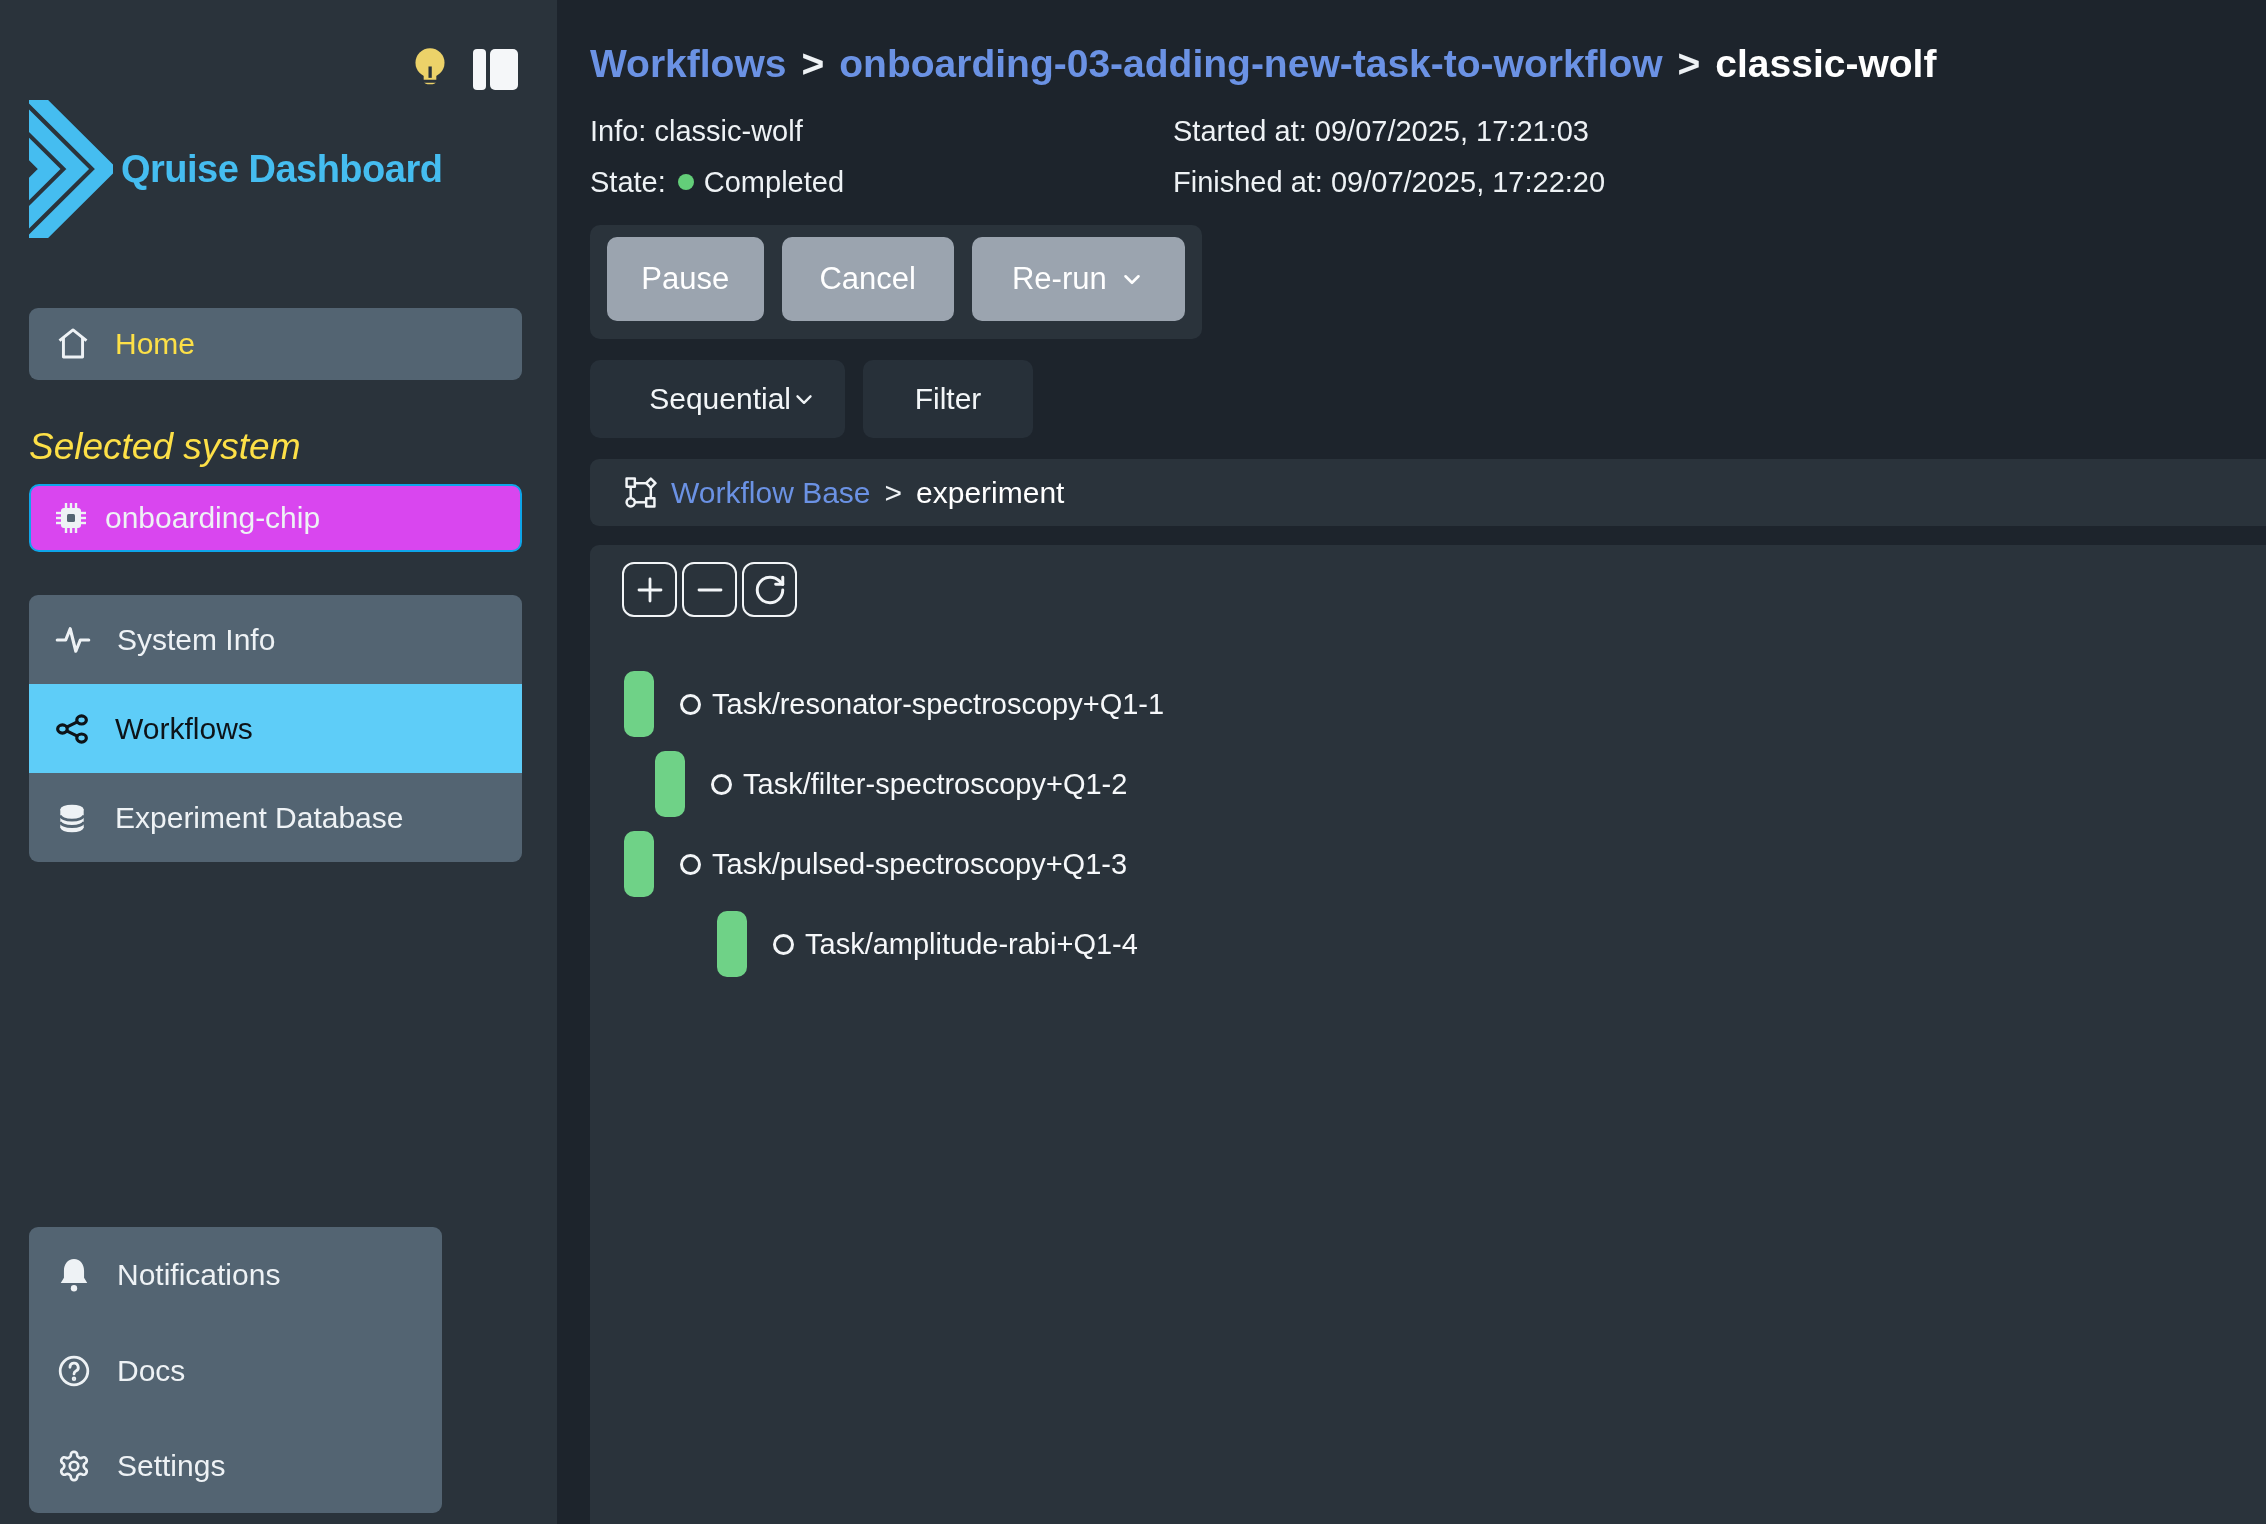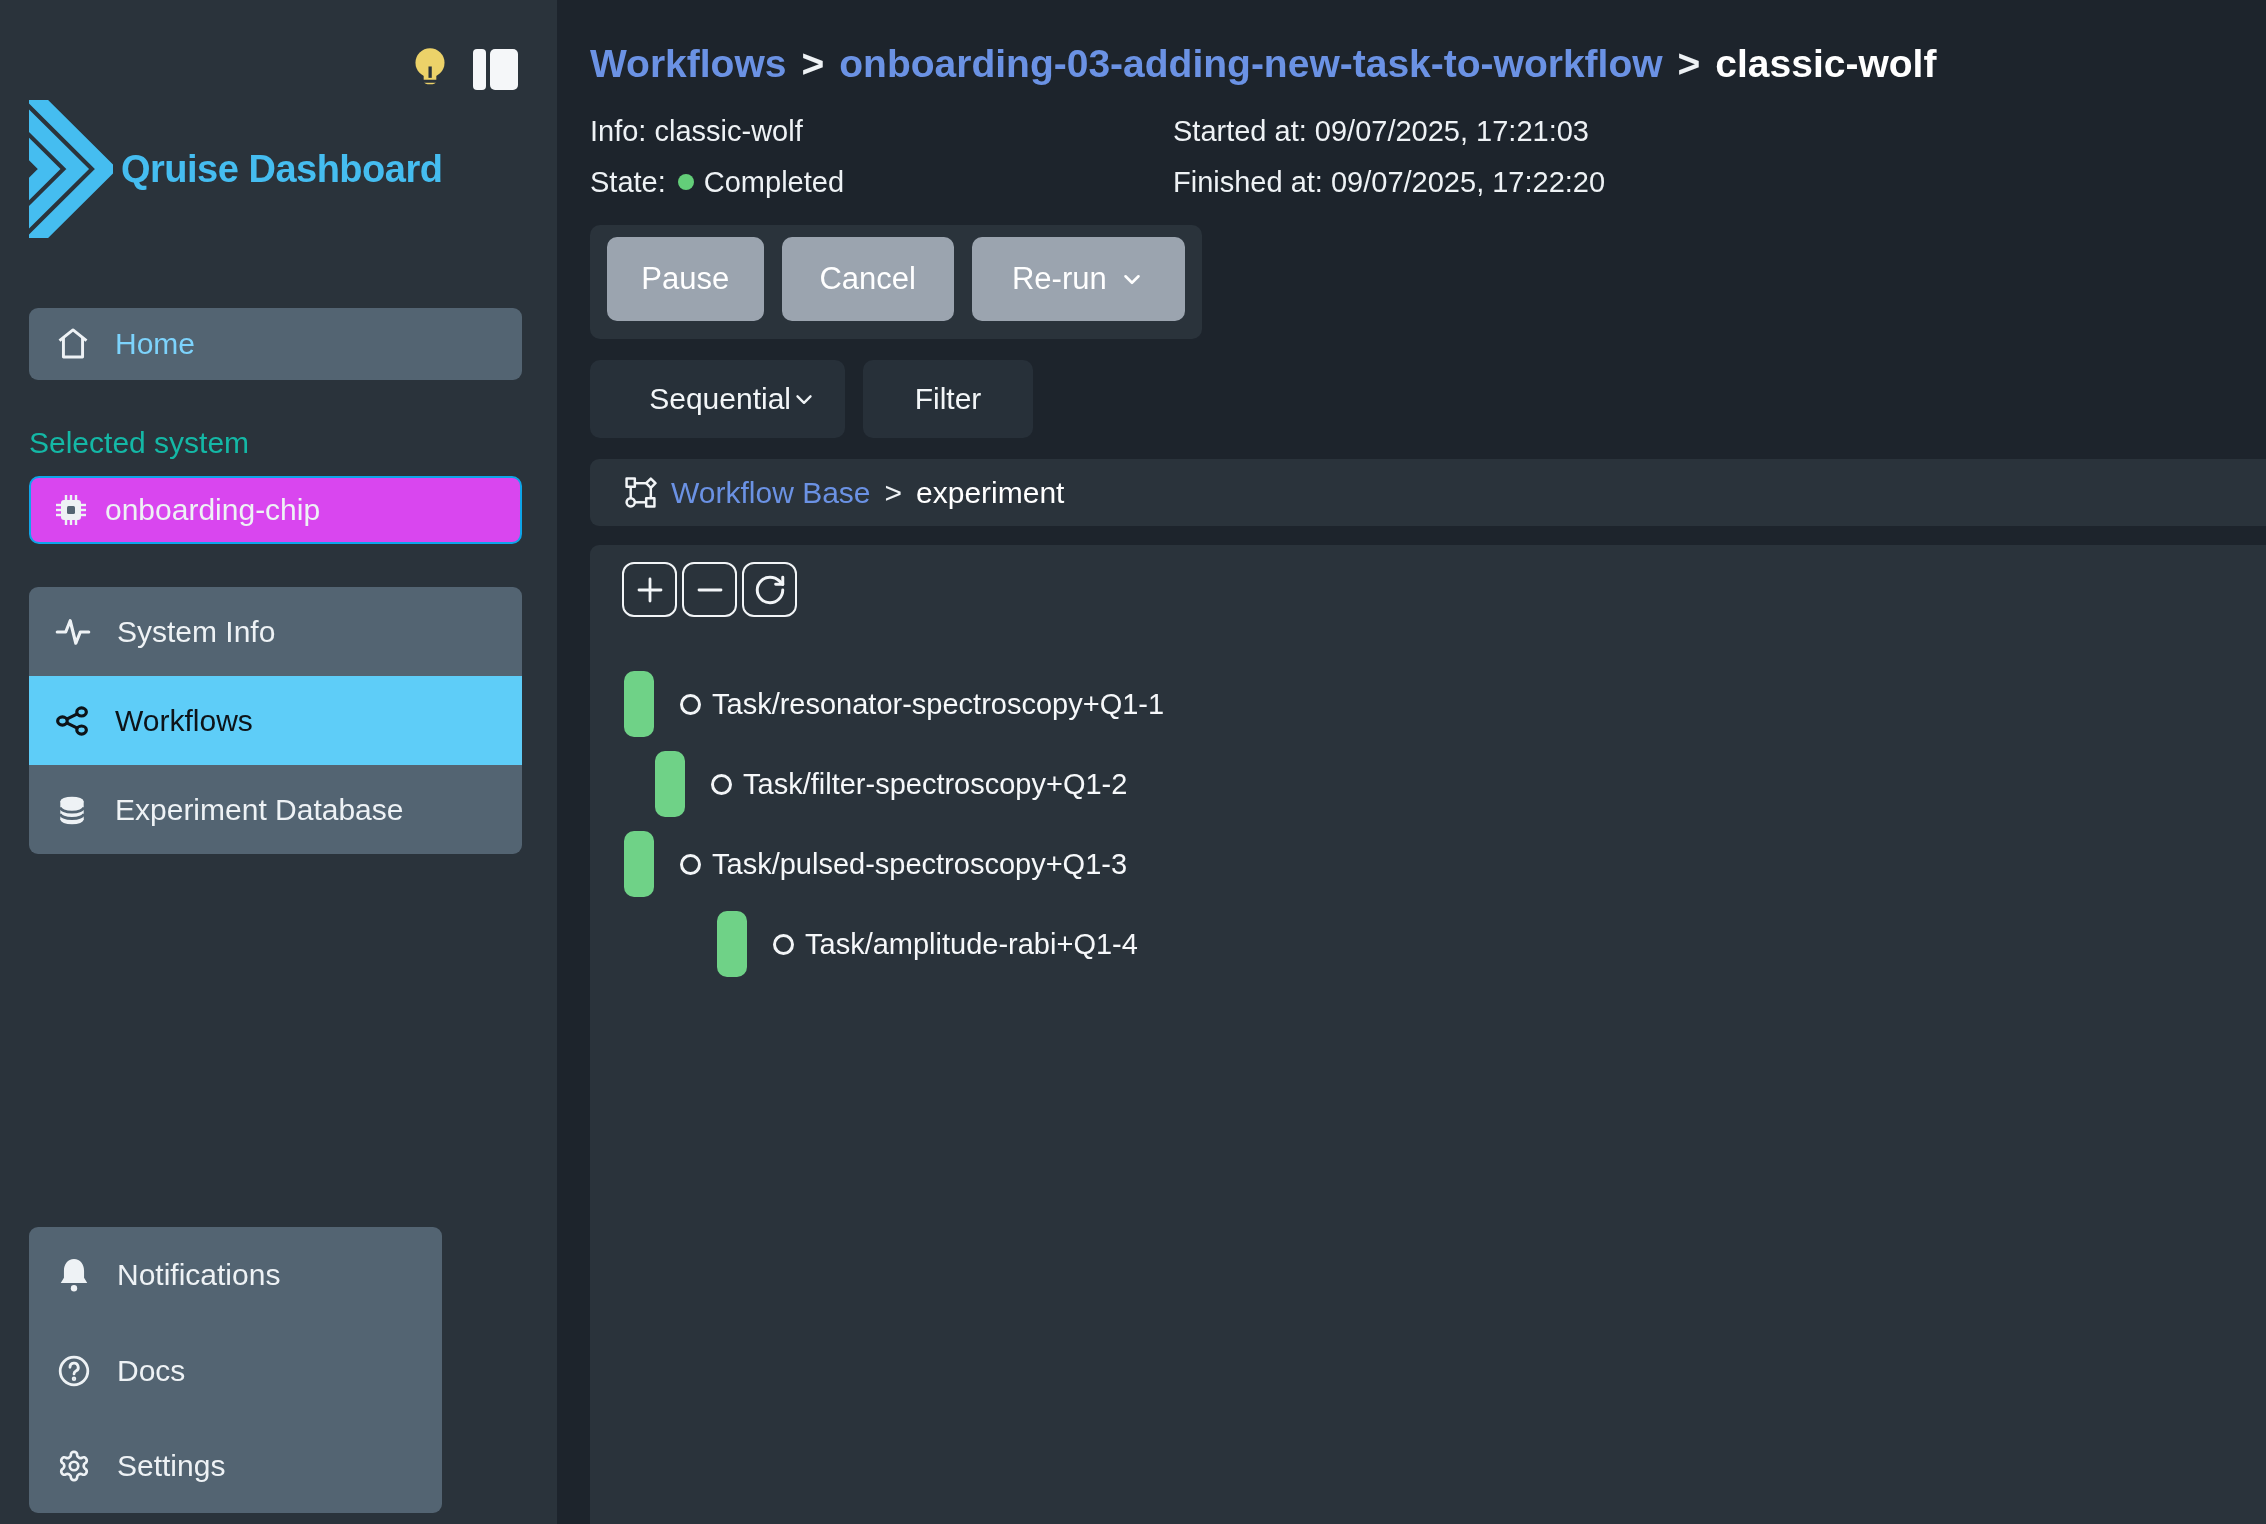--- a/index.html
+++ b/index.html
@@ -12,24 +12,24 @@
   .top-icons { position:absolute; top:45px; right:39px; display:flex; align-items:center; gap:21px; }
   .icon-btn { background:none; border:none; cursor:pointer; display:flex; align-items:center; }
   .panel-icon { display:flex; gap:4px; }
   .panel-icon .bar { width:13px; height:41px; background:#f5f7f9; border-radius:4px; }
   .panel-icon .block { width:28px; height:41px; background:#f5f7f9; border-radius:5px; }
 
   .logo { margin-top:100px; display:flex; align-items:center; gap:8px; }
   .logo-title { font-size:38px; font-weight:700; color:#45bdf0; letter-spacing:-0.5px; }
 
   .home-btn { margin-top:70px; width:493px; height:72px; background:#536472; border:none; border-radius:9px;
-    display:flex; align-items:center; gap:24px; padding-left:26px; color:#7dd3fc; font-size:30px; font-weight:500;
+    display:flex; align-items:center; gap:24px; padding-left:26px; color:#fde047; font-size:30px; font-weight:500;
     font-family:inherit; cursor:pointer; }
 
-  .selected-label { margin-top:46px; font-size:30px; font-weight:500; color:#14b8a6; }
+  .selected-label { margin-top:46px; font-size:37px; font-weight:500; color:#fde047;font-style:italic; }
   .chip-btn { margin-top:16px; width:493px; height:68px; background:#d946ef; border:2px solid #0ea5e9; border-radius:10px;
     display:flex; align-items:center; gap:18px; padding-left:24px; color:#eef2f5; font-size:30px; font-weight:500;
     font-family:inherit; cursor:pointer; }
 
   .nav-group { margin-top:43px; width:493px; background:#536472; border-radius:9px; overflow:hidden; }
   .nav-item { width:100%; height:89px; display:flex; align-items:center; gap:26px; padding-left:26px; background:transparent;
     border:none; color:#eef2f5; font-size:30px; font-weight:500; font-family:inherit; cursor:pointer; }
   .nav-item.active { background:#5ecdf8; color:#0d1318; }
 
   .footer-group { position:absolute; left:29px; bottom:11px; width:413px; height:286px; background:#536472; border-radius:9px;

